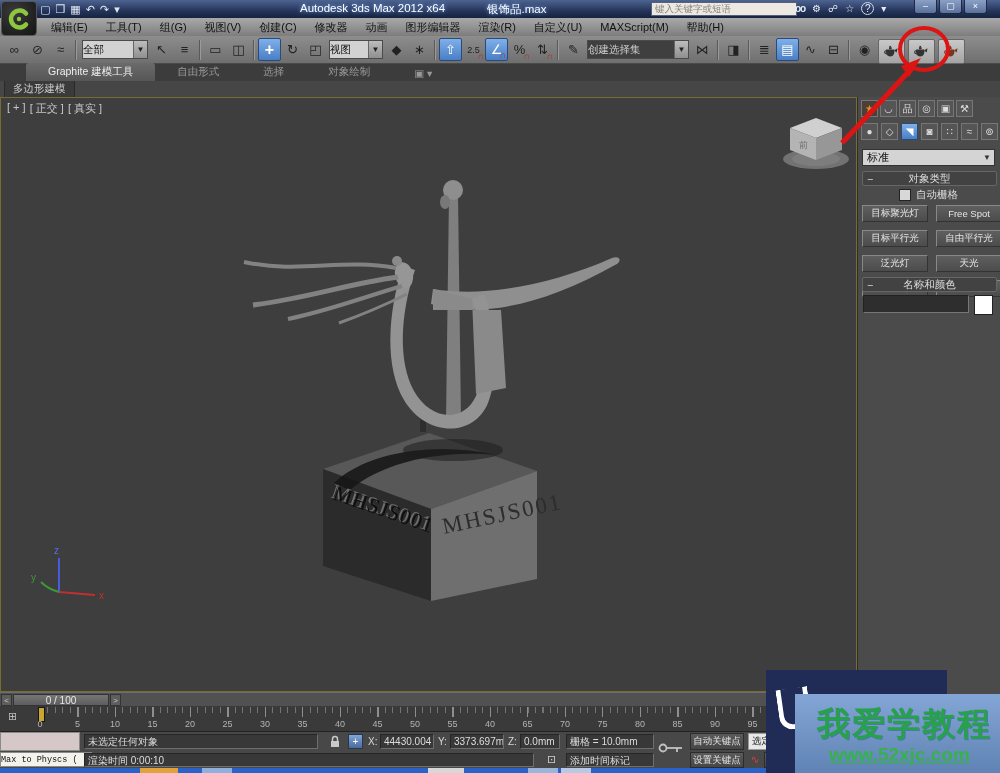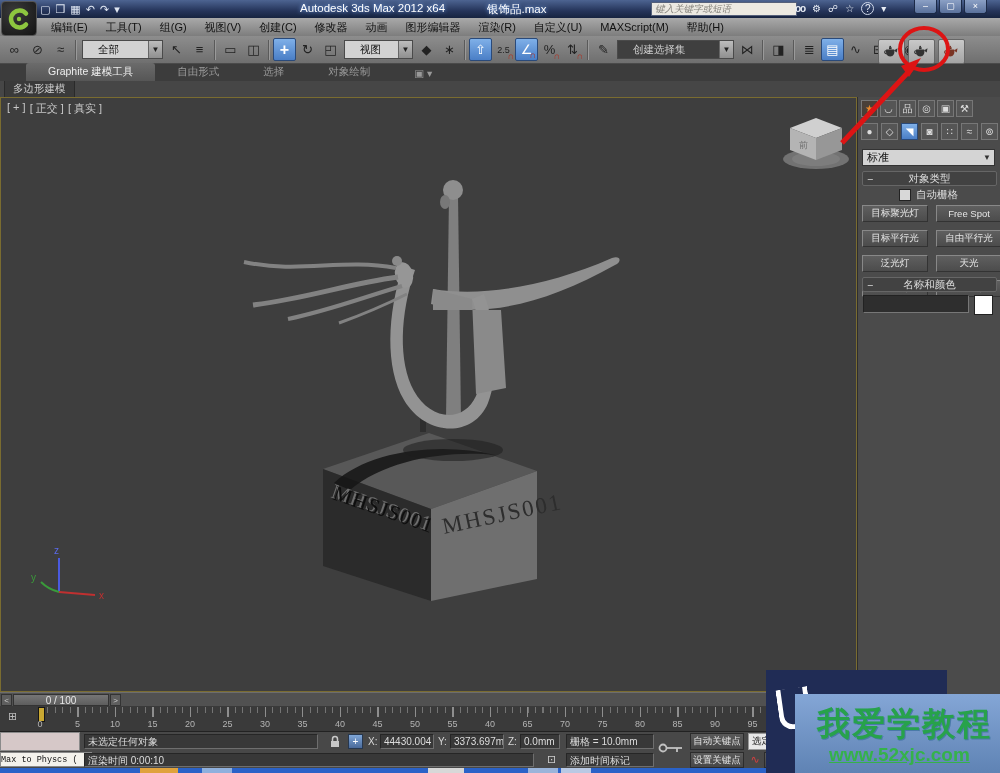--- a/index.html
+++ b/index.html
@@ -9,40 +9,40 @@
   .abs{position:absolute;}
   
   #titlebar{left:0;top:0;width:1000px;height:18px;background:linear-gradient(#4d6491,#25345a 60%,#16233f);}
   #logo{left:1px;top:1px;width:34px;height:33px;background:radial-gradient(circle at 35% 30%,#3a3a3a,#141414);
         border:1px solid #555;border-radius:4px;z-index:5;display:flex;align-items:center;justify-content:center;}
   #qat{left:40px;top:1px;display:flex;gap:5px;align-items:center;height:16px;}
   .qicon{color:#dfe6f2;font-size:11px;line-height:16px;}
   #app-title{left:300px;top:2px;color:#fff;font-size:11.5px;text-shadow:0 0 4px #7fb2ff;white-space:nowrap;}
   #file-title{left:487px;top:2px;color:#fff;font-size:11.5px;text-shadow:0 0 4px #7fb2ff;white-space:nowrap;}
   #searchbox{left:651px;top:2px;width:138px;height:12px;background:#ece9e2;border:1px solid #55607a;
-             font-style:italic;color:#85837d;font-size:9.5px;padding:0 3px;line-height:12px;overflow:hidden;}
+             color:#85837d;font-size:9.5px;padding:0 3px;line-height:12px;overflow:hidden;}
   #title-icons{left:795px;top:1px;display:flex;gap:7px;height:15px;align-items:center;}
   .ticon{color:#e8edf5;font-size:10px;}
   #winbtns{left:914px;top:0;display:flex;gap:2px;}
   .winbtn{width:21px;height:13px;background:linear-gradient(#8ba0c5,#5a719c);border:1px solid #1c2a47;
           border-top:none;border-radius:0 0 3px 3px;color:#fff;font-size:9px;text-align:center;line-height:12px;}
   
   #menubar{left:0;top:18px;width:1000px;height:18px;background:linear-gradient(#a9a9a9,#7d7d7d);
            display:flex;align-items:center;padding-left:42px;box-sizing:border-box;}
   .menu-item{color:#111;font-size:11px;padding:0 9px;white-space:nowrap;}
   
   #toolbar{left:0;top:36px;width:1000px;height:28px;background:linear-gradient(#8d8d8d,#6f6f6f);
            border-bottom:1px solid #4a4a4a;display:flex;align-items:center;padding-left:3px;box-sizing:border-box;}
   .tbtn{width:23px;height:23px;display:flex;align-items:center;justify-content:center;color:#222;
         font-size:13px;border-radius:2px;position:relative;flex:0 0 auto;}
   .tbtn.active{background:linear-gradient(#7fb0e8,#4a7ec6);border:1px solid #2a4a7a;color:#fff;box-sizing:border-box;}
   .tbtn .magnet{color:#b03020;font-weight:bold;font-size:9px;position:absolute;right:1px;bottom:0;}
   .tsep{width:1px;height:20px;background:#5a5a5a;border-right:1px solid #9a9a9a;margin:0 3px;flex:0 0 auto;}
   .tdrop{height:17px;background:#d2d2d2;border:1px solid #4a4a4a;color:#111;display:flex;align-items:center;
-         font-size:10.5px;padding-left:15px;justify-content:space-between;flex:0 0 auto;margin:0 2px;}
+         font-size:10.5px;padding-left:0;justify-content:space-between;flex:0 0 auto;margin:0 2px;}
   .tdrop.dark{background:#3f3f3f;color:#ccc;}
   .tdrop .arr{width:13px;height:100%;background:linear-gradient(#bdbdbd,#8f8f8f);border-left:1px solid #666;
          display:flex;align-items:center;justify-content:center;font-size:8px;color:#222;}
   .teapot-btn{position:absolute;top:39px;width:25px;height:23px;background:linear-gradient(#c9c9c9,#a4a4a4);
          border:1px solid #666;border-radius:2px;display:flex;align-items:center;justify-content:center;}
   
   #ribbon-tabs{left:0;top:64px;width:1000px;height:17px;background:#3c3c3c;display:flex;align-items:flex-end;padding-left:26px;box-sizing:border-box;}
   .rtab{font-size:10.5px;color:#999;padding:2px 22px;white-space:nowrap;}
   .rtab.active{background:linear-gradient(#6b6b6b,#565656);color:#eee;border-radius:3px 3px 0 0;}
   #ribbon-sub{left:0;top:81px;width:1000px;height:16px;background:#464646;border-bottom:1px solid #2a2a2a;

